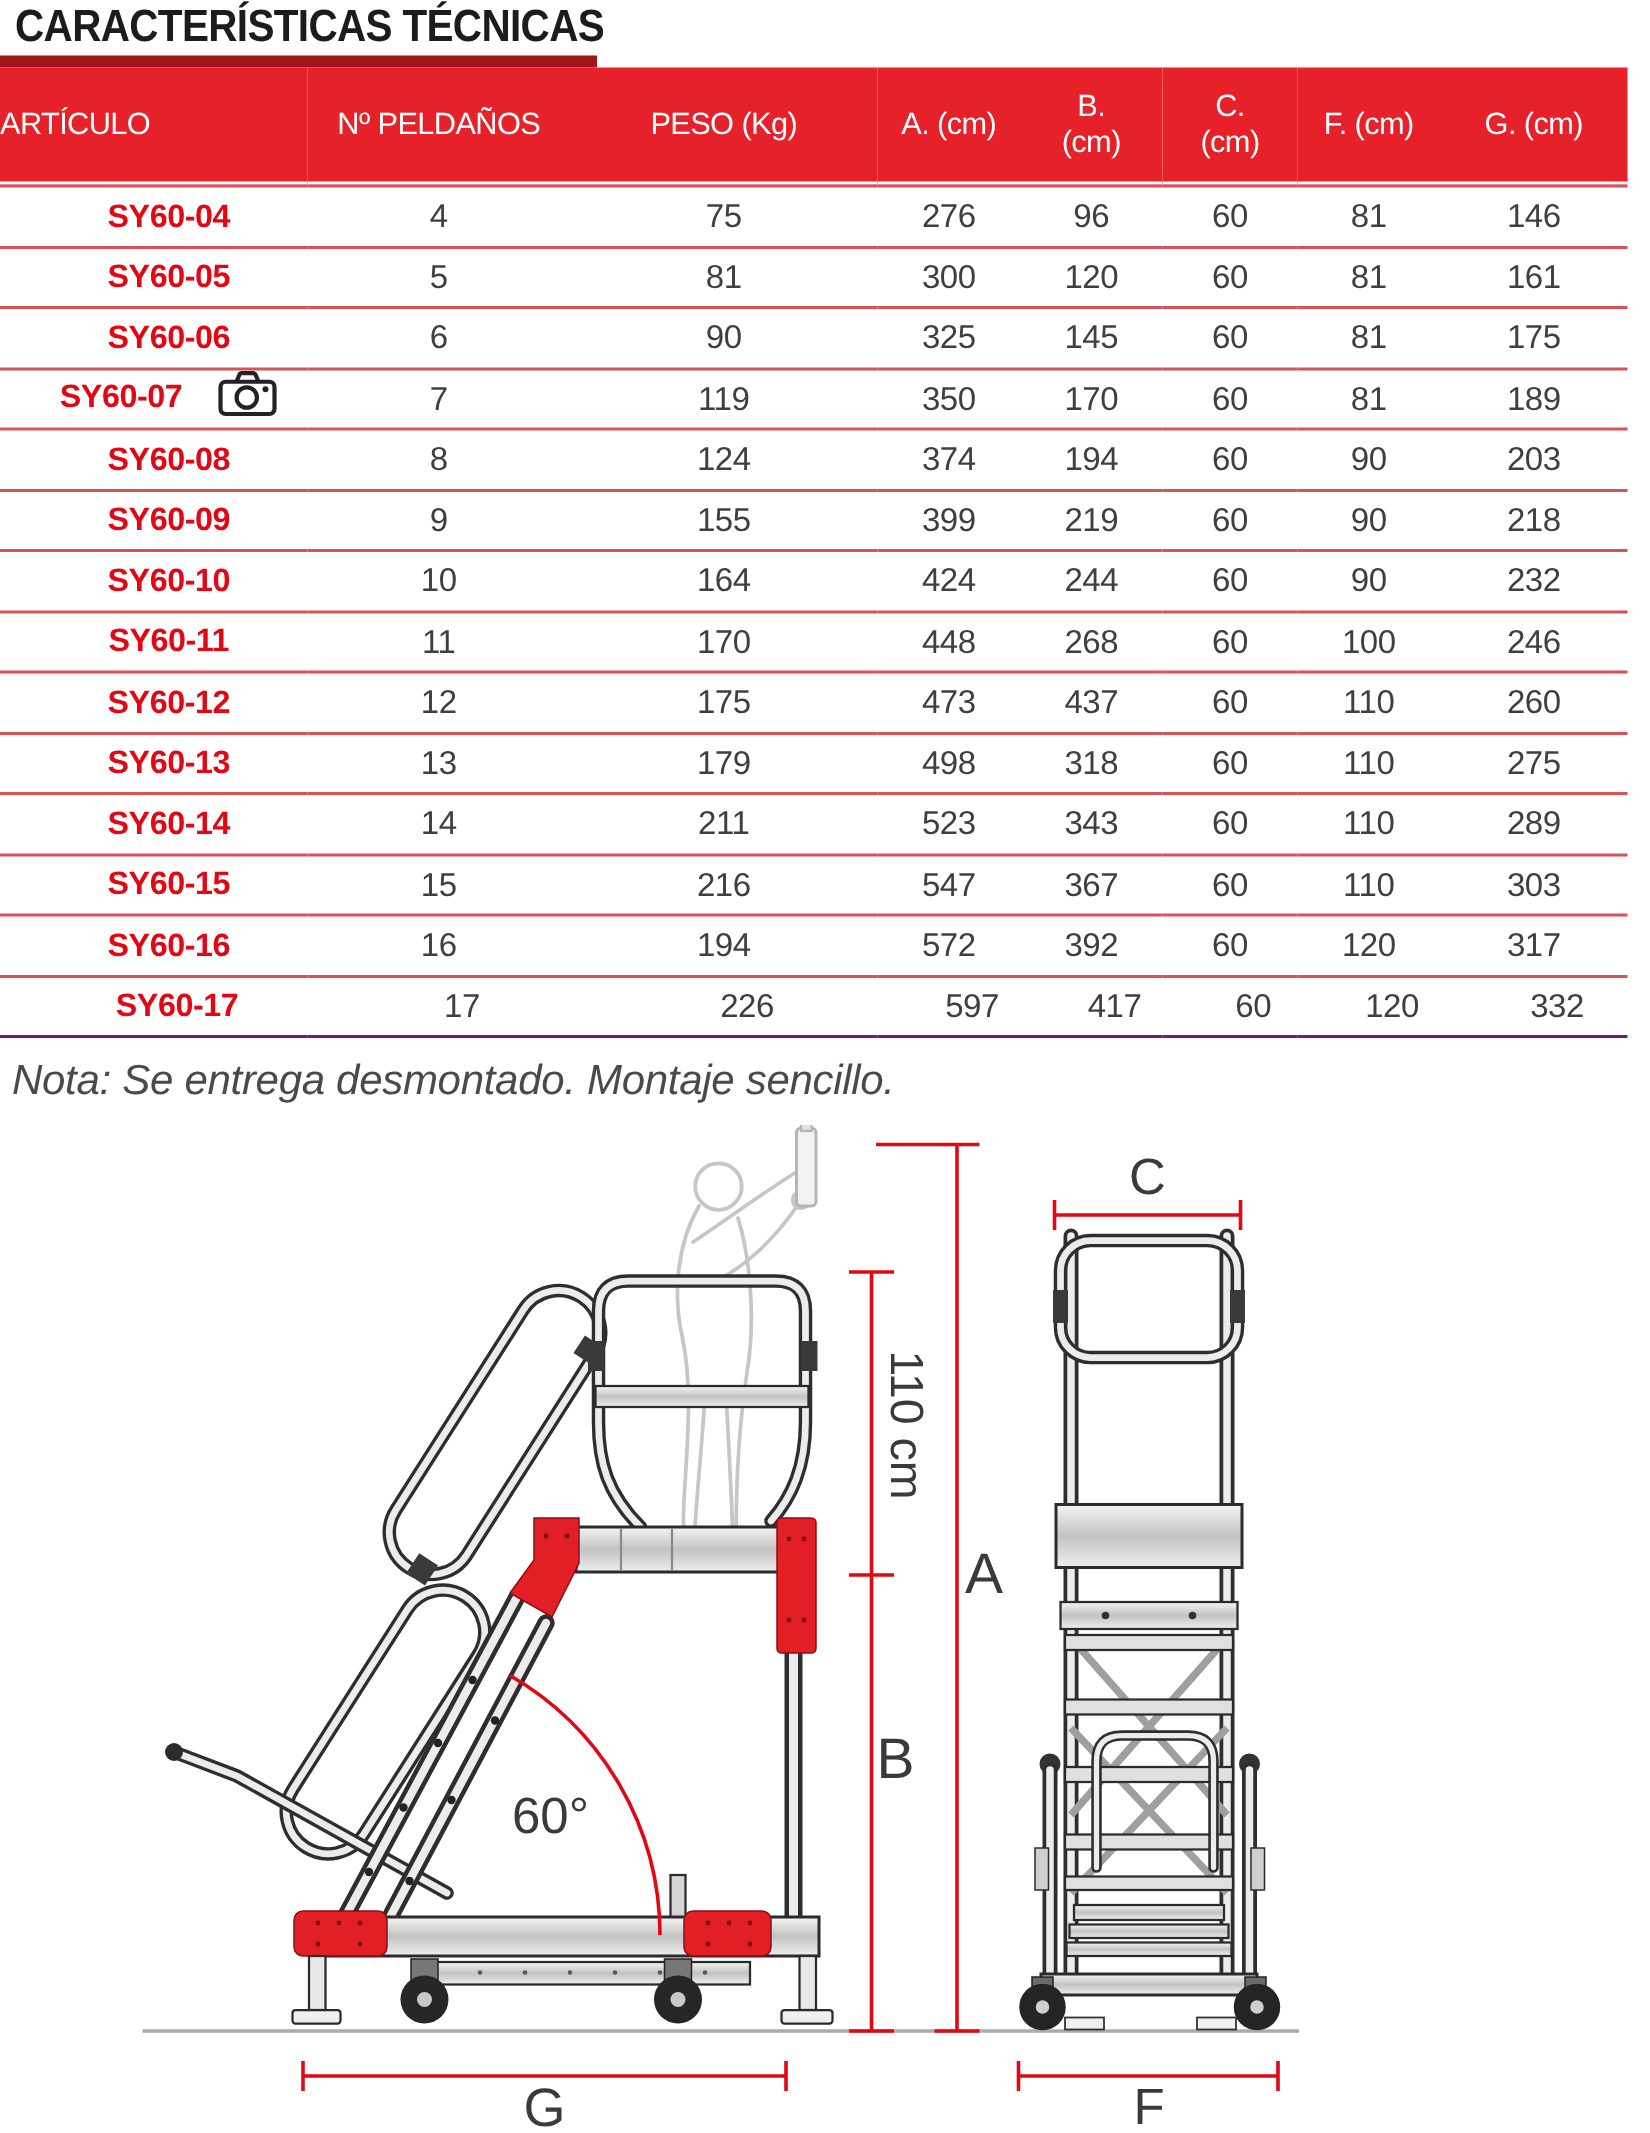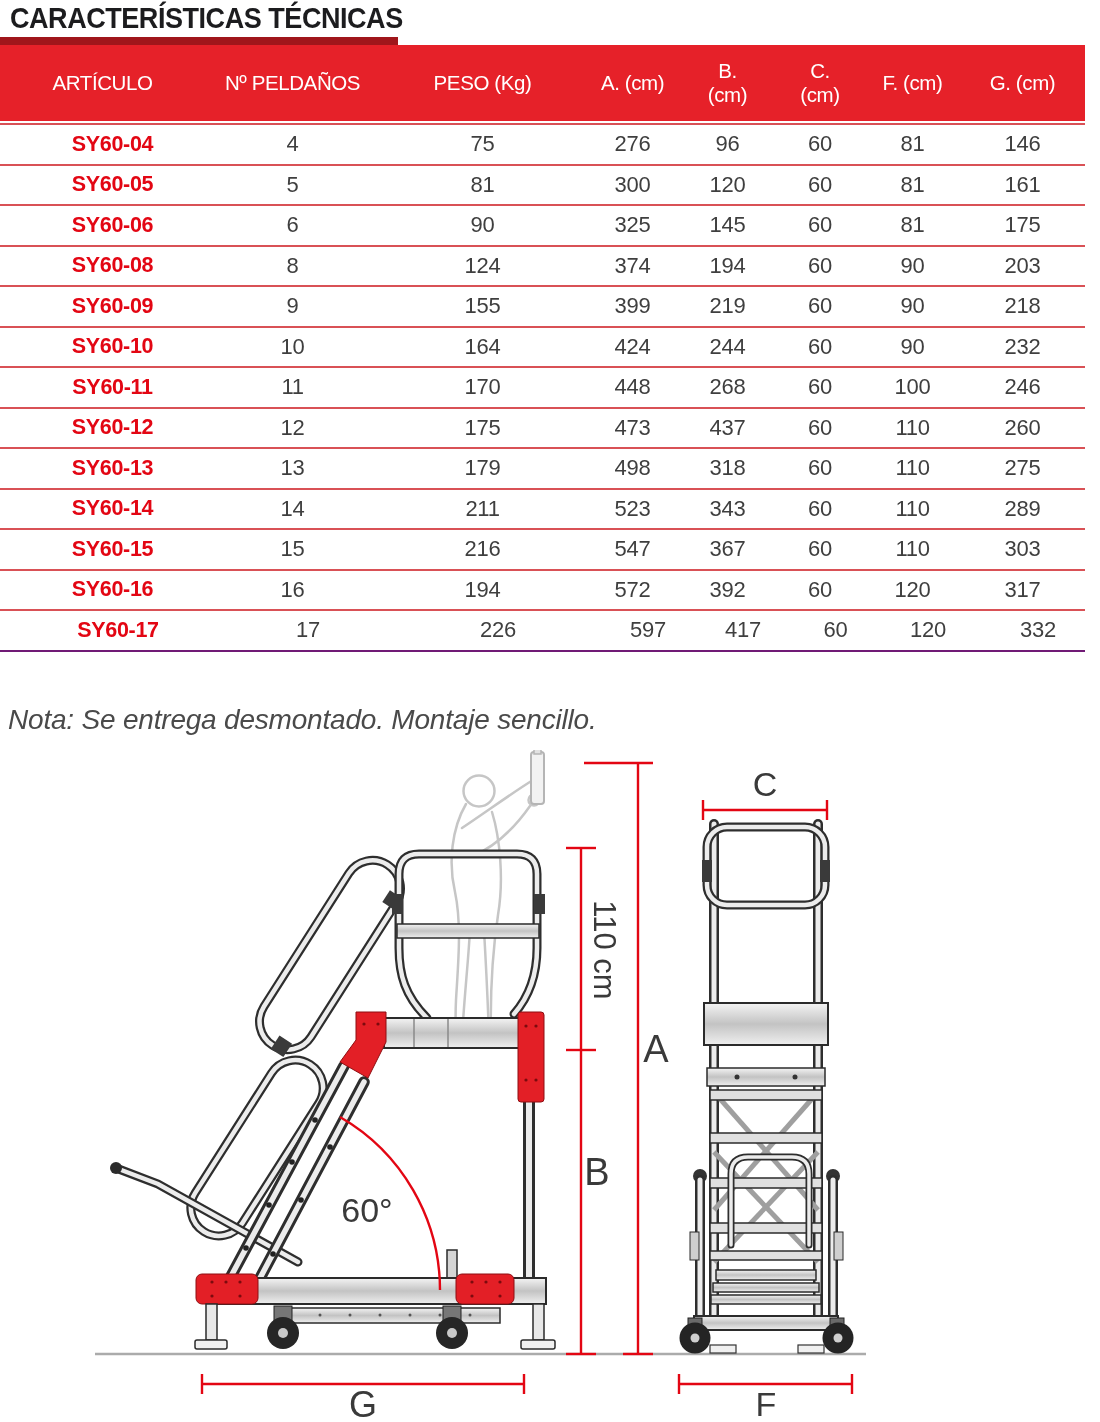--- a/index.html
+++ b/index.html
@@ -7,21 +7,21 @@
         font-family:"Liberation Sans",sans-serif;}
   .title{position:absolute;left:10px;top:0;font-size:30px;line-height:36px;font-weight:bold;
          color:#1c1c1e;letter-spacing:-0.5px;transform:scaleX(0.9);transform-origin:left center;
          white-space:nowrap;}
   .darkstrip{position:absolute;left:0;top:37px;width:398px;height:8px;background:#a0161b;}
   table.specs{position:absolute;left:0;top:45px;width:1085px;border-collapse:separate;border-spacing:0;
               table-layout:fixed;}
   table.specs thead th{background:#e62129;color:#fff;font-weight:400;font-size:20.5px;
               letter-spacing:-0.4px;height:76px;text-align:center;vertical-align:middle;
               border-bottom:2px solid #fff;white-space:pre-line;line-height:1.15;padding:0;}
-  table.specs thead th.art-h{text-align:center;}
+  table.specs thead th.art-h{text-align:left;}
   table.specs tbody td{height:38.5px;text-align:center;vertical-align:middle;
               font-size:22px;color:#3f3f3f;letter-spacing:-0.3px;
               border-top:2px solid #d95156;padding:0;}
   table.specs tbody tr:last-child td{border-bottom:2px solid #701a75;padding-left:31px;}
   table.specs tbody td.art{text-align:center;padding-left:20px;color:#e30613;font-weight:bold;
               font-size:21.5px;}
   .cam{display:inline-block;vertical-align:-7px;margin-left:18px;}
   .note{position:absolute;left:8px;top:704px;font-size:28px;font-style:italic;color:#4a4a4a;
         letter-spacing:-0.2px;}
   svg.draw{position:absolute;left:0;top:750px;}
@@ -90,20 +90,37 @@
           <td class="art"><span>SY60-06</span></td>
           <td>6</td>
           <td>90</td>
           <td>325</td>
           <td>145</td>
           <td>60</td>
           <td>81</td>
           <td>175</td>
         </tr>
         <tr>
+          <td class="art"><span>SY60-07</span>
+  <span class="cam"><svg width="40" height="31" viewBox="0 0 40 31">
+    <path d="M12.5,8 L14.5,3 Q15,1.8 16.2,1.8 L23.8,1.8 Q25,1.8 25.5,3 L27.5,8" fill="#fff" stroke="#222" stroke-width="2.8"></path>
+    <rect x="2" y="7.5" width="36" height="21.5" rx="3.5" fill="#fff" stroke="#222" stroke-width="2.8"></rect>
+    <circle cx="19.5" cy="18" r="6.8" fill="none" stroke="#222" stroke-width="2.8"></circle>
+    <circle cx="32" cy="12.5" r="2" fill="#222"></circle>
+  </svg></span>
+</td>
+          <td>7</td>
+          <td>119</td>
+          <td>350</td>
+          <td>170</td>
+          <td>60</td>
+          <td>81</td>
+          <td>189</td>
+        </tr>
+        <tr>
           <td class="art"><span>SY60-08</span></td>
           <td>8</td>
           <td>124</td>
           <td>374</td>
           <td>194</td>
           <td>60</td>
           <td>90</td>
           <td>203</td>
         </tr>
         <tr>

